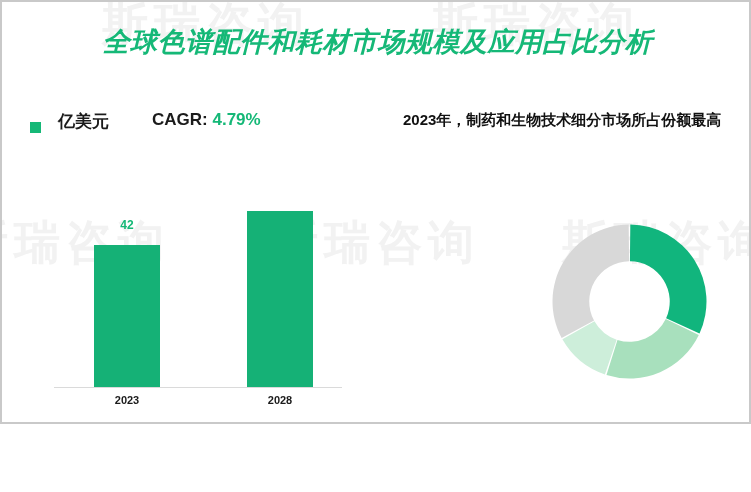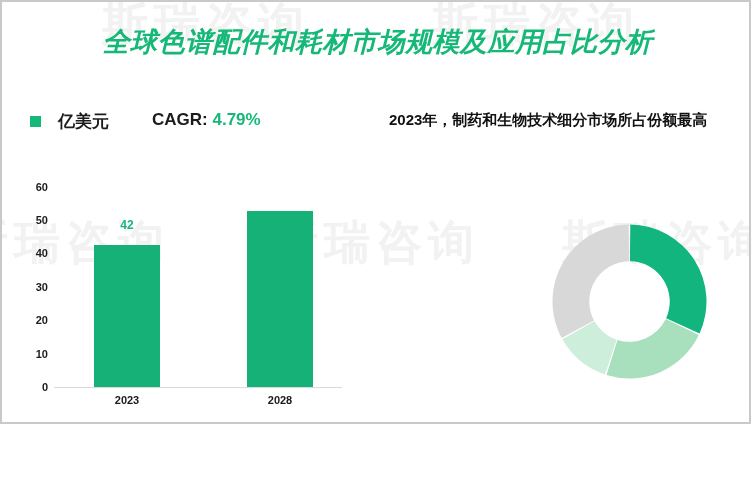--- a/index.html
+++ b/index.html
@@ -53,21 +53,21 @@
     letter-spacing: 0.5px;
     font-style: italic;
   }
 
   
   .legend-unit {
     position: absolute;
     left: 28px;
     top: 108px;
     display: flex;
-    align-items: center;
+    align-items: flex-end;
     z-index: 3;
   }
   .legend-unit .swatch {
     width: 11px;
     height: 11px;
     background: #15b877;
     margin-right: 17px;
   }
   .legend-unit .unit-label {
     font-size: 17px;
@@ -85,21 +85,21 @@
     z-index: 3;
     white-space: nowrap;
   }
   .cagr .cagr-value {
     color: #15b877;
   }
 
   
   .right-heading {
     position: absolute;
-    left: 387px;
+    left: 401px;
     top: 104px;
     width: 330px;
     font-size: 15px;
     font-weight: bold;
     color: #111111;
     line-height: 28px;
     z-index: 3;
   }
 
   
@@ -245,29 +245,20 @@
     <span class="unit-label">亿美元</span>
   </div>
 
   <div class="cagr">
     <span>CAGR: </span><span class="cagr-value">4.79%</span>
   </div>
 
   <div class="right-heading">2023年，制药和生物技术细分市场所占份额最高</div>
 
   <div class="bar-chart">
-    <div class="y-axis">
-      <div class="y-label" style="top:185px;">60</div>
-      <div class="y-label" style="top:218px;">50</div>
-      <div class="y-label" style="top:251px;">40</div>
-      <div class="y-label" style="top:285px;">30</div>
-      <div class="y-label" style="top:318px;">20</div>
-      <div class="y-label" style="top:352px;">10</div>
-      <div class="y-label" style="top:385px;">0</div>
-    </div>
 
     <div class="axis-line"></div>
 
     <div class="bar" style="left:92px; top:243px; width:66px; height:142px;"></div>
     <div class="bar" style="left:245px; top:209px; width:66px; height:176px;"></div>
 
     <div class="bar-value" style="left:125px; top:216px;">42</div>
 
     <div class="x-label" style="left:125px;">2023</div>
     <div class="x-label" style="left:278px;">2028</div>

